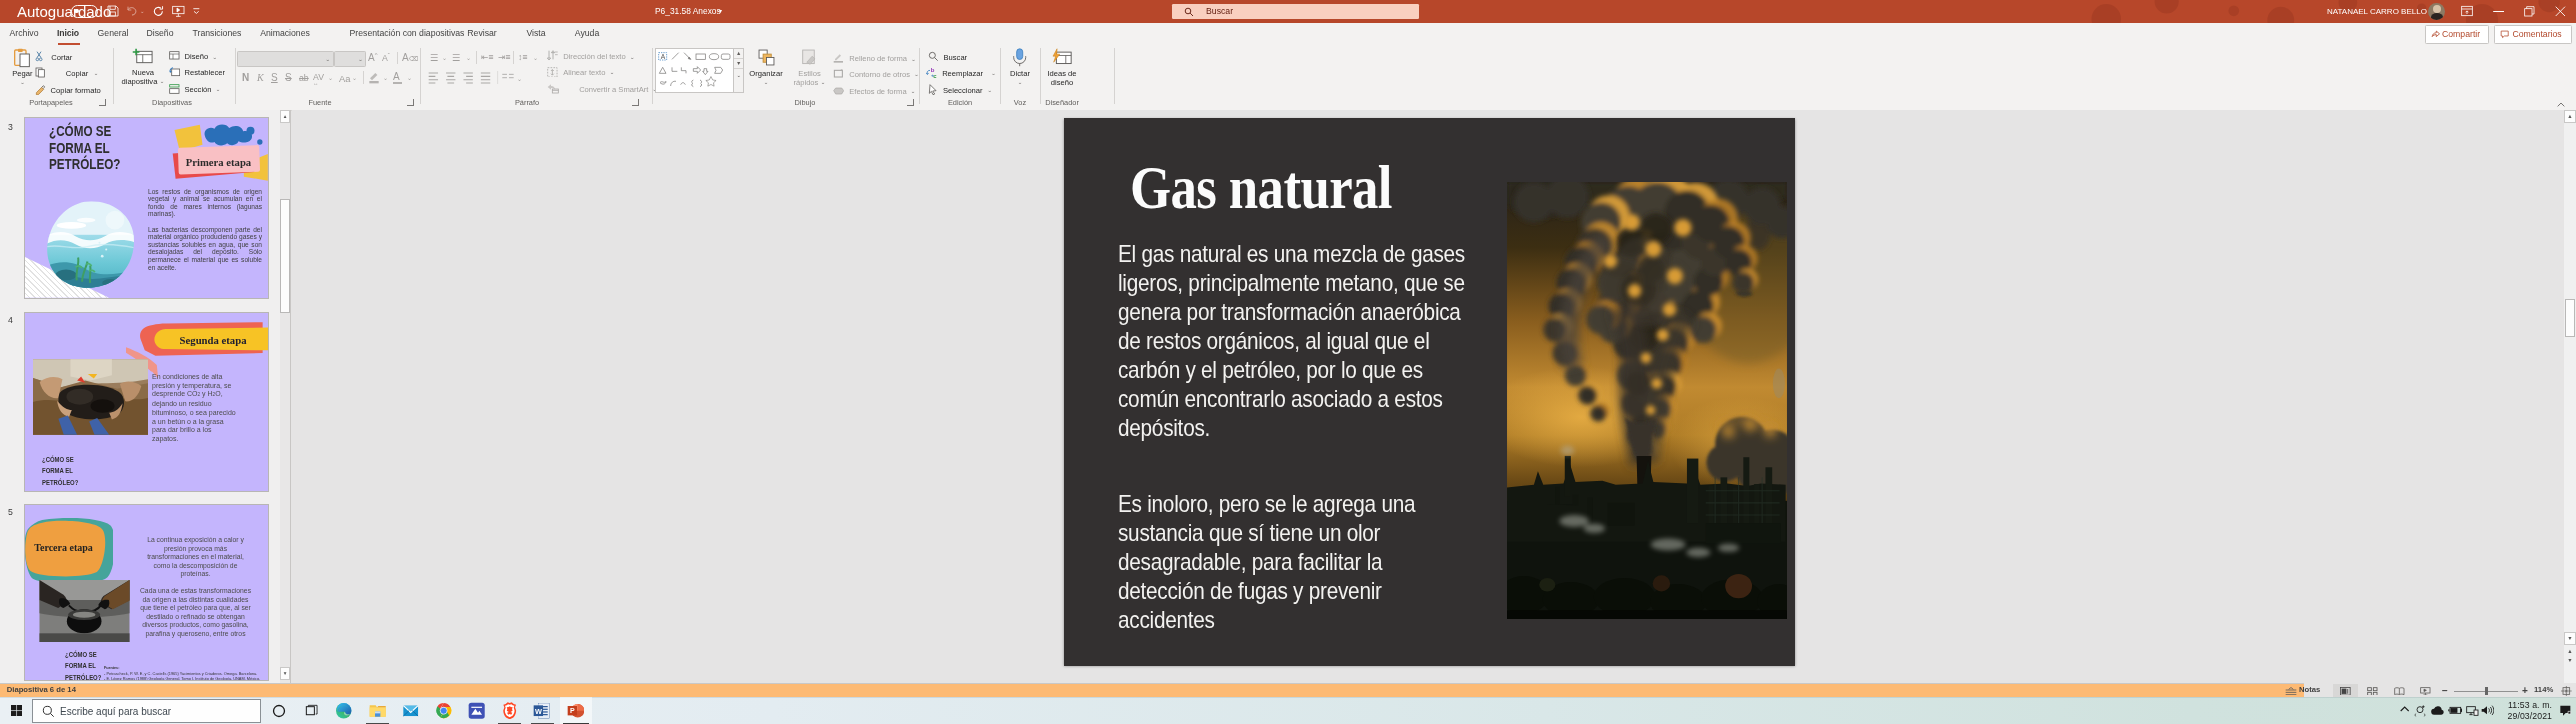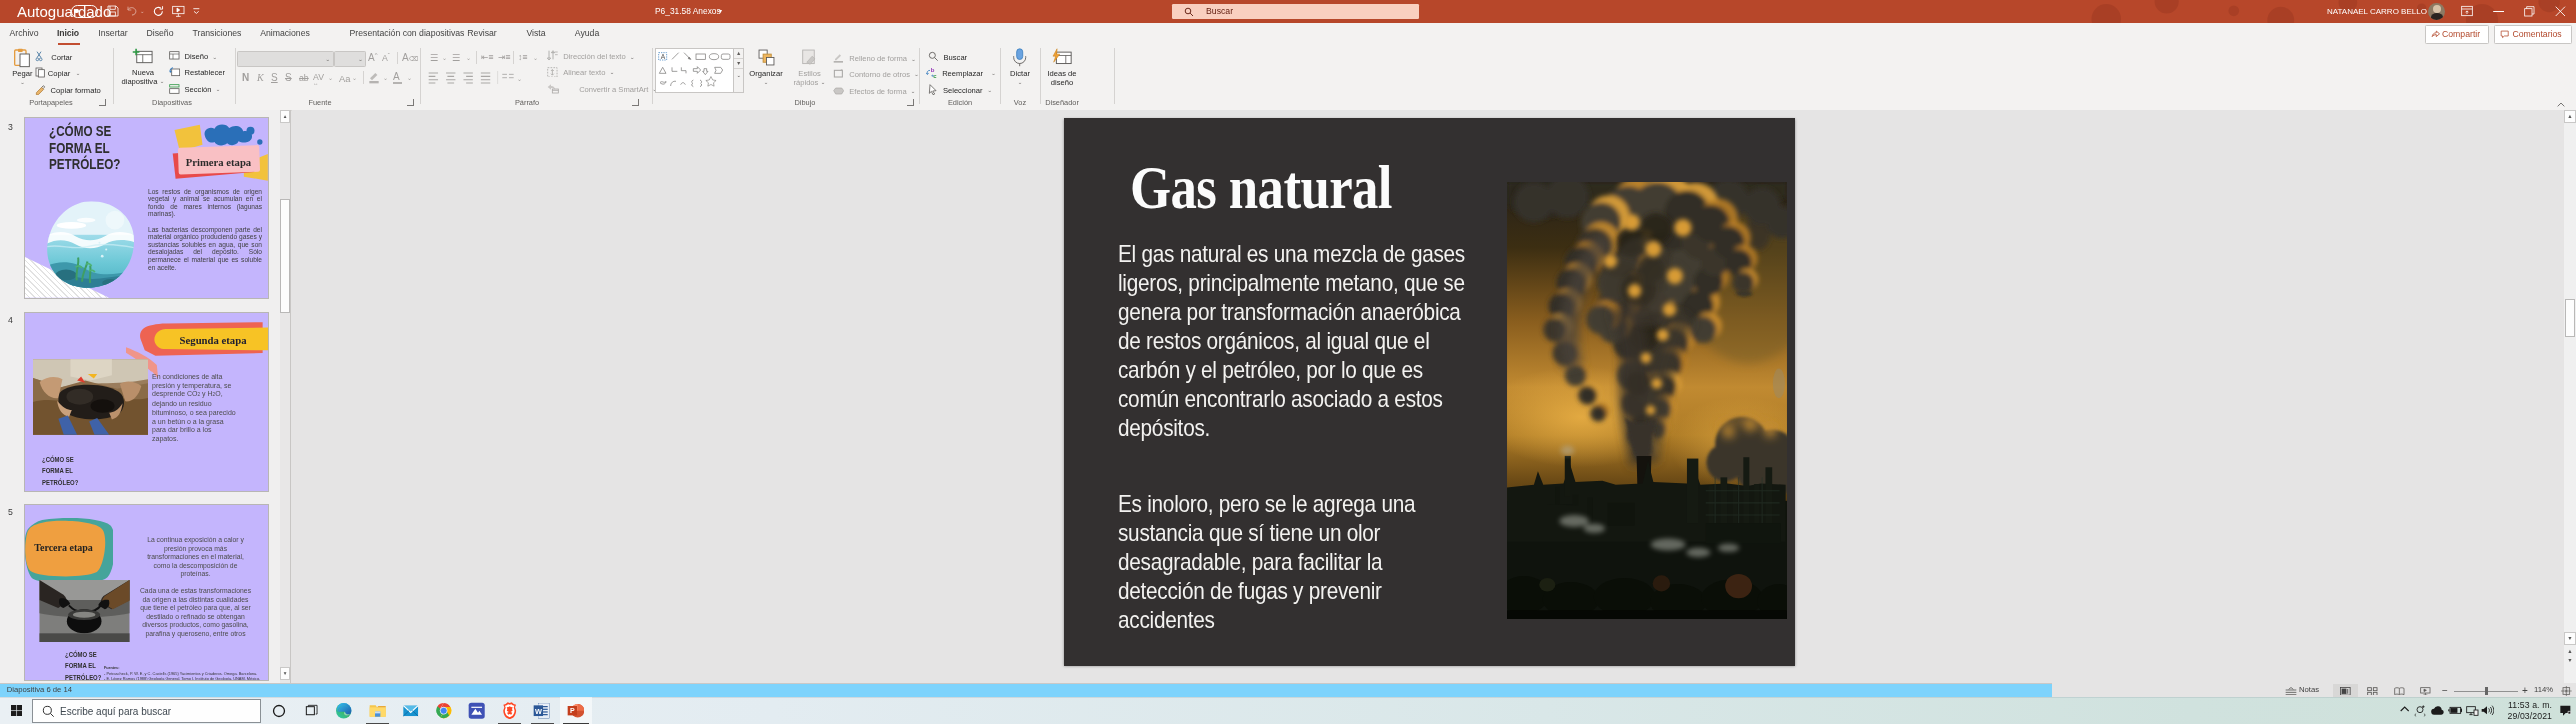--- a/index.html
+++ b/index.html
@@ -21,21 +21,21 @@
   .chev{display:inline-block;font-size:6px;color:#605e5c;transform:scaleY(.8);}
   .launcher{position:absolute;width:6px;height:6px;border:0.9px solid #7a7876;border-top:none;border-left:none;}
   
   #panel{left:0;top:110px;width:291px;height:573px;background:#f0efef;}
   .thumb{position:absolute;left:24px;width:243px;background:#c4b5fd;border:0.7px solid #b8b6b4;overflow:hidden;}
   .snum{position:absolute;left:8px;font-size:8.7px;color:#3b3b3b;}
   
   #canvas{left:292px;top:110px;width:2284px;height:573px;background:#e5e4e4;}
   #slide{position:absolute;left:772px;top:8px;width:731px;height:548px;background:#333030;box-shadow:0 0.7px 2.7px rgba(0,0,0,.4);}
   
-  #statusbar{left:0;top:683px;width:2052px;height:14px;background:#7dd3fc;border-top:0.7px solid #c9c8c7;font-size:7.7px;color:#3f3f3f;}
+  #statusbar{left:0;top:683px;width:2304px;height:14px;background:#fdba74;border-top:0.7px solid #c9c8c7;font-size:7.7px;color:#3f3f3f;font-weight:bold;}
   
   #taskbar{left:0;top:697px;width:2576px;height:27.5px;box-shadow:inset 0 0.7px 0 rgba(120,140,150,.25);background:linear-gradient(90deg,#eaf0f4 0%,#e3ecf1 30%,#d9e7e8 60%,#d0e2de 85%,#cfe1da 100%);}
   .ticon{position:absolute;top:4.7px;width:17.4px;height:17.4px;}
 </style></head>
 <body>
 <div id="root">
 
   <div id="titlebar" class="abs">
     <svg class="abs" style="left:2066px;top:0;" width="510" height="23" viewBox="0 0 760 34">
       <g fill="#9e3a22" opacity=".55">
@@ -112,21 +112,21 @@
         <path d="M4 4V1h11v11h-3"></path>
     </svg>
     <svg class="abs" style="left:2555px;top:6px" width="10.7" height="10.7" viewBox="0 0 16 16" stroke="#fff" stroke-width="1.3">
       <path d="M1 1l14 14M15 1L1 15"></path>
     </svg>
   </div>
 
   <div id="menubar" class="abs">
     <div class="tab" style="left:24px;">Archivo</div>
     <div class="tab" style="left:68px;color:#3b3a39;font-weight:bold;letter-spacing:-0.1px;">Inicio</div>
-    <div class="tab" style="left:113px;">Insertar</div>
+    <div class="tab" style="left:113px;">General</div>
     <div class="tab" style="left:160px;">Diseño</div>
     <div class="tab" style="left:217px;">Transiciones</div>
     <div class="tab" style="left:285px;">Animaciones</div>
     <div class="tab" style="left:407px;">Presentación con diapositivas</div>
     <div class="tab" style="left:482px;">Revisar</div>
     <div class="tab" style="left:536px;">Vista</div>
     <div class="tab" style="left:587px;">Ayuda</div>
     <div class="abs" style="left:58px;top:20px;width:22px;height:2px;background:#c24e31;"></div>
 
     <div class="abs" style="left:2425px;top:2px;width:62px;height:17px;background:#fff;border:0.7px solid #c8c6c4;border-radius:1.3px;">
@@ -169,21 +169,21 @@
           <circle cx="3.5" cy="12.5" r="2" fill="none" stroke="#41739e" stroke-width="1.2"></circle>
           <circle cx="8.5" cy="12.5" r="2" fill="none" stroke="#41739e" stroke-width="1.2"></circle>
         </svg>
       <span style="margin-left:2.7px;">Cortar</span>
     </div>
     <div class="rrow" style="left:35px;top:22px;">
       <svg width="10.7" height="10.7" viewBox="0 0 16 16" style="vertical-align:-2px">
           <rect x="1.5" y="1.5" width="9" height="12" fill="#fff" stroke="#5c5a58" stroke-width="1.2"></rect>
           <rect x="5" y="4" width="9" height="11" fill="#fff" stroke="#5c5a58" stroke-width="1.2"></rect>
         </svg>
-      <span style="margin-left:0;">Copiar</span><span class="chev" style="margin-left:5.4px;">⌄</span>
+      <span style="margin-left:18px;">Copiar</span><span class="chev" style="margin-left:5.4px;">⌄</span>
     </div>
     <div class="rrow" style="left:35px;top:39px;">
       <svg width="11.4" height="10.7" viewBox="0 0 17 16" style="vertical-align:-2px">
           <path d="M2 13l8-8 3 3-8 8H2z" fill="#e8b46a" stroke="#a9742c" stroke-width="1"></path>
           <path d="M10 5l2-2c1-1 3 1 2 2l-2 2" fill="none" stroke="#5c5a58" stroke-width="1.2"></path>
         </svg>
       <span style="margin-left:2px;">Copiar formato</span>
     </div>
     <div class="rlabel" style="left:51px;">Portapapeles</div>
     <div class="launcher" style="left:99px;top:54px;"></div>

